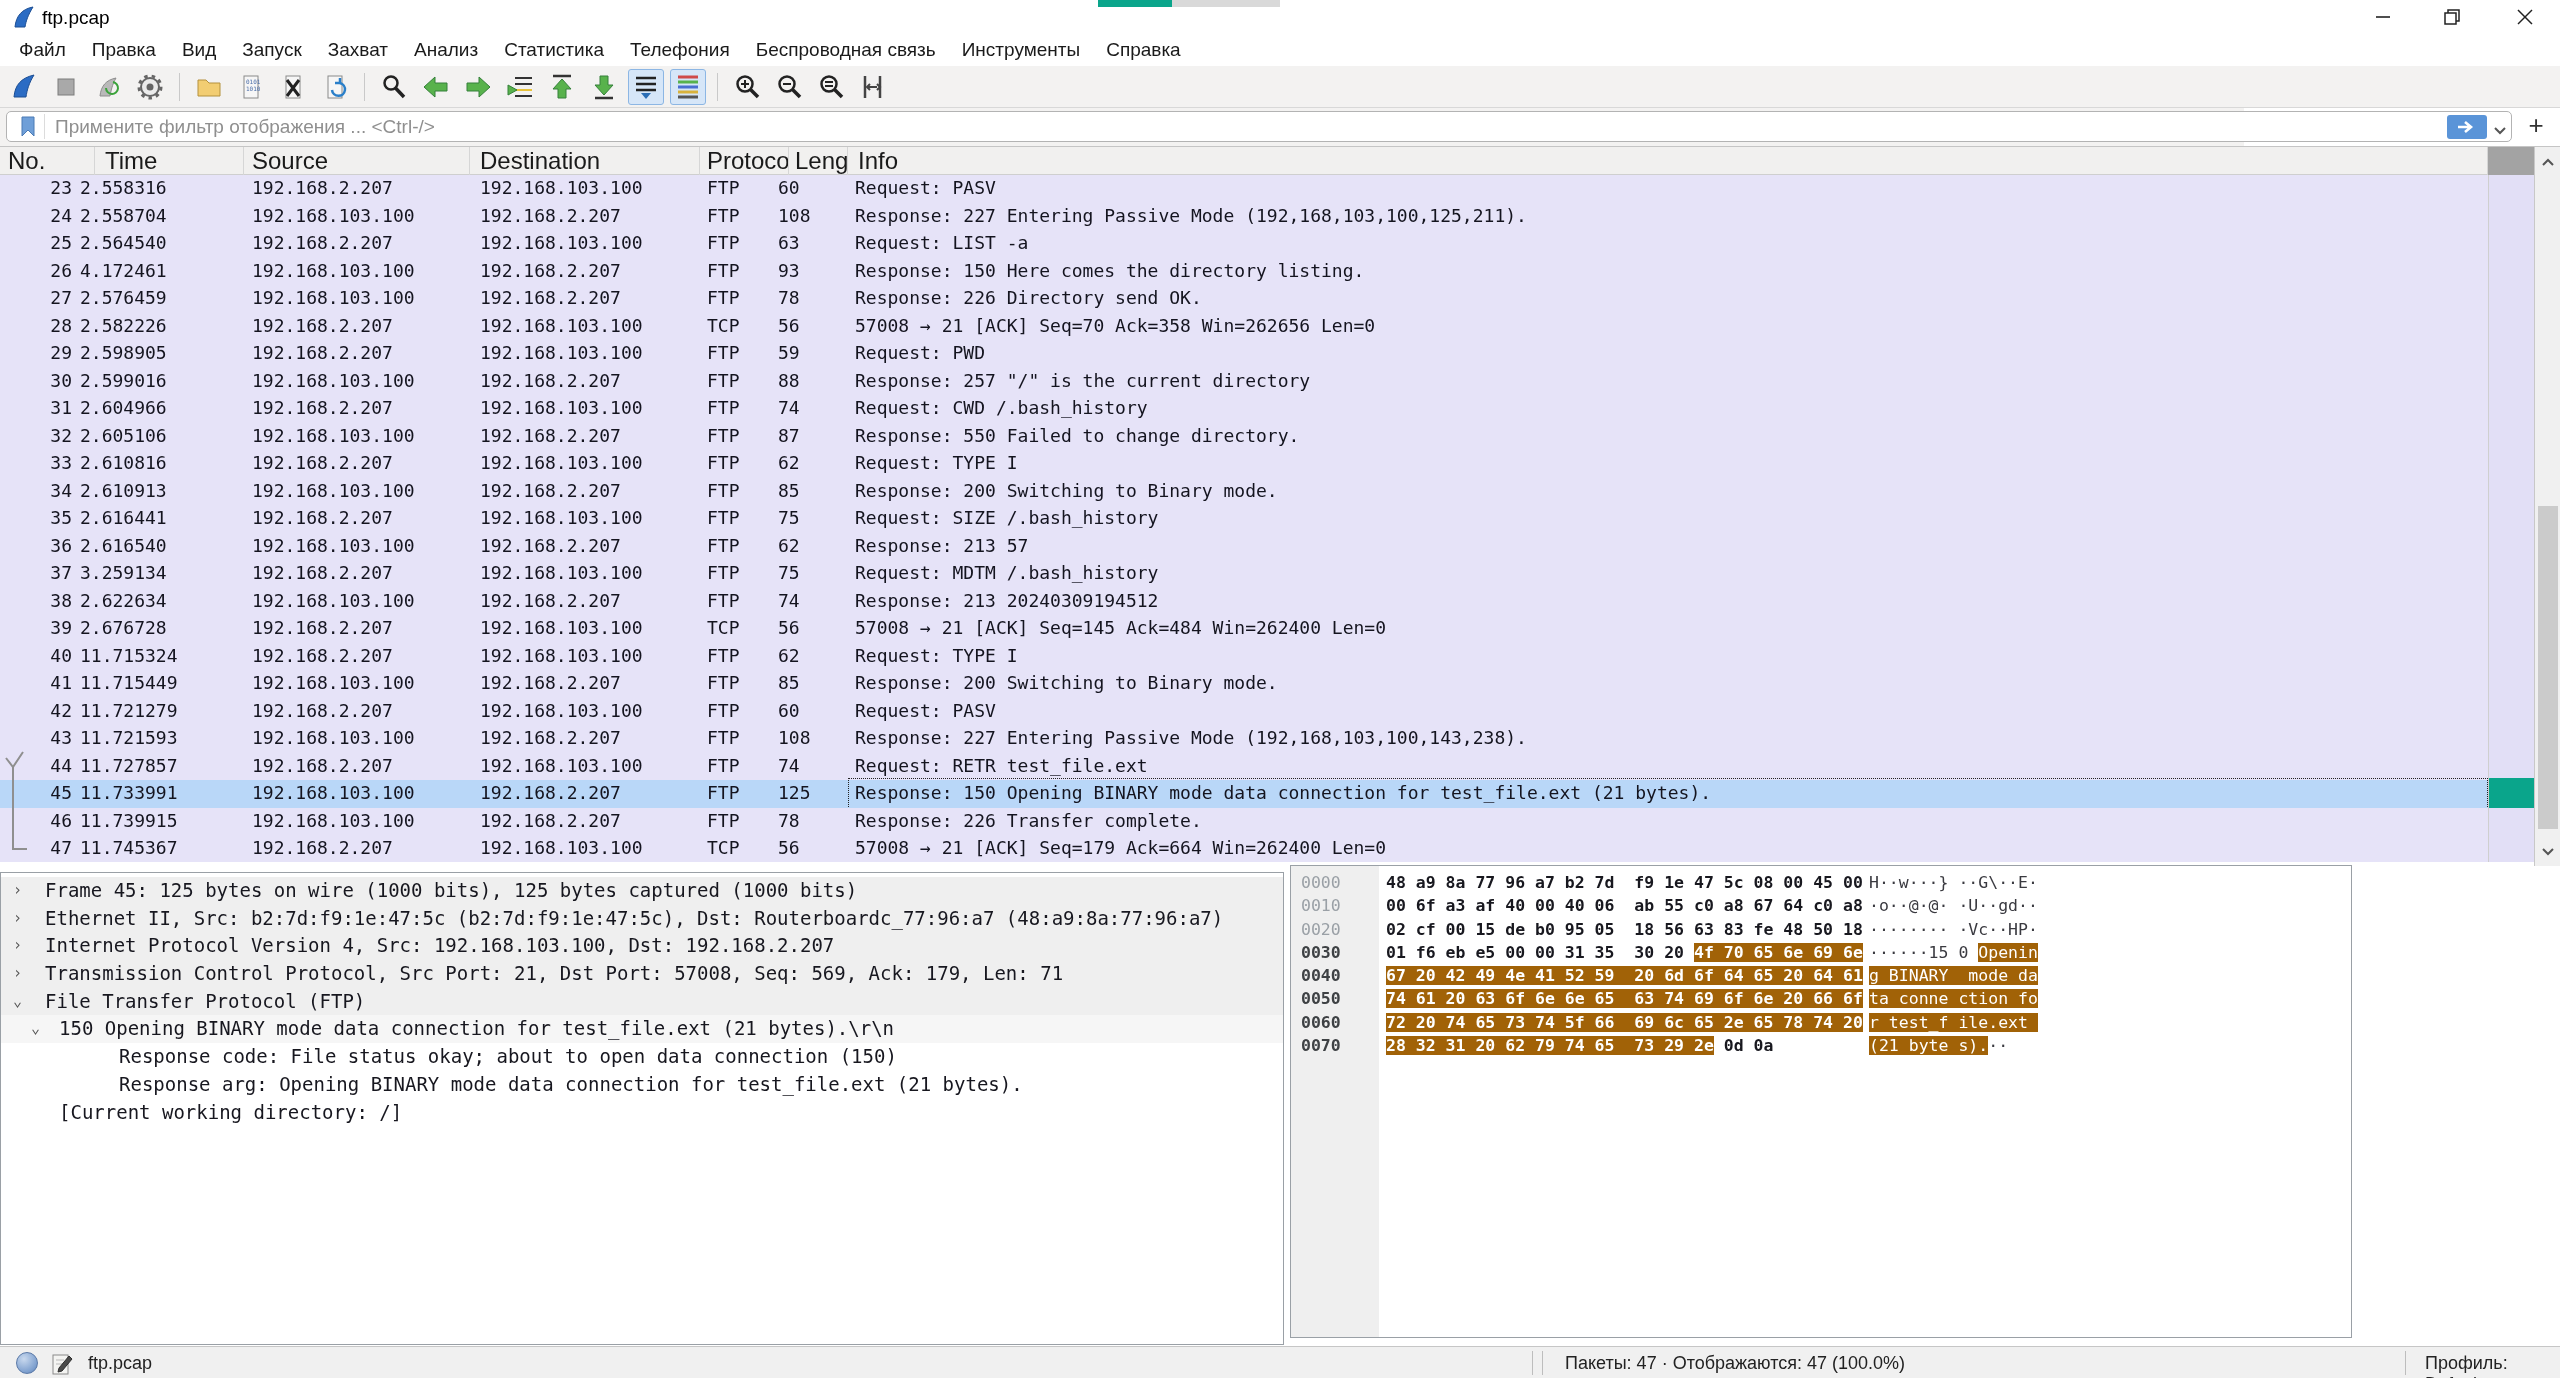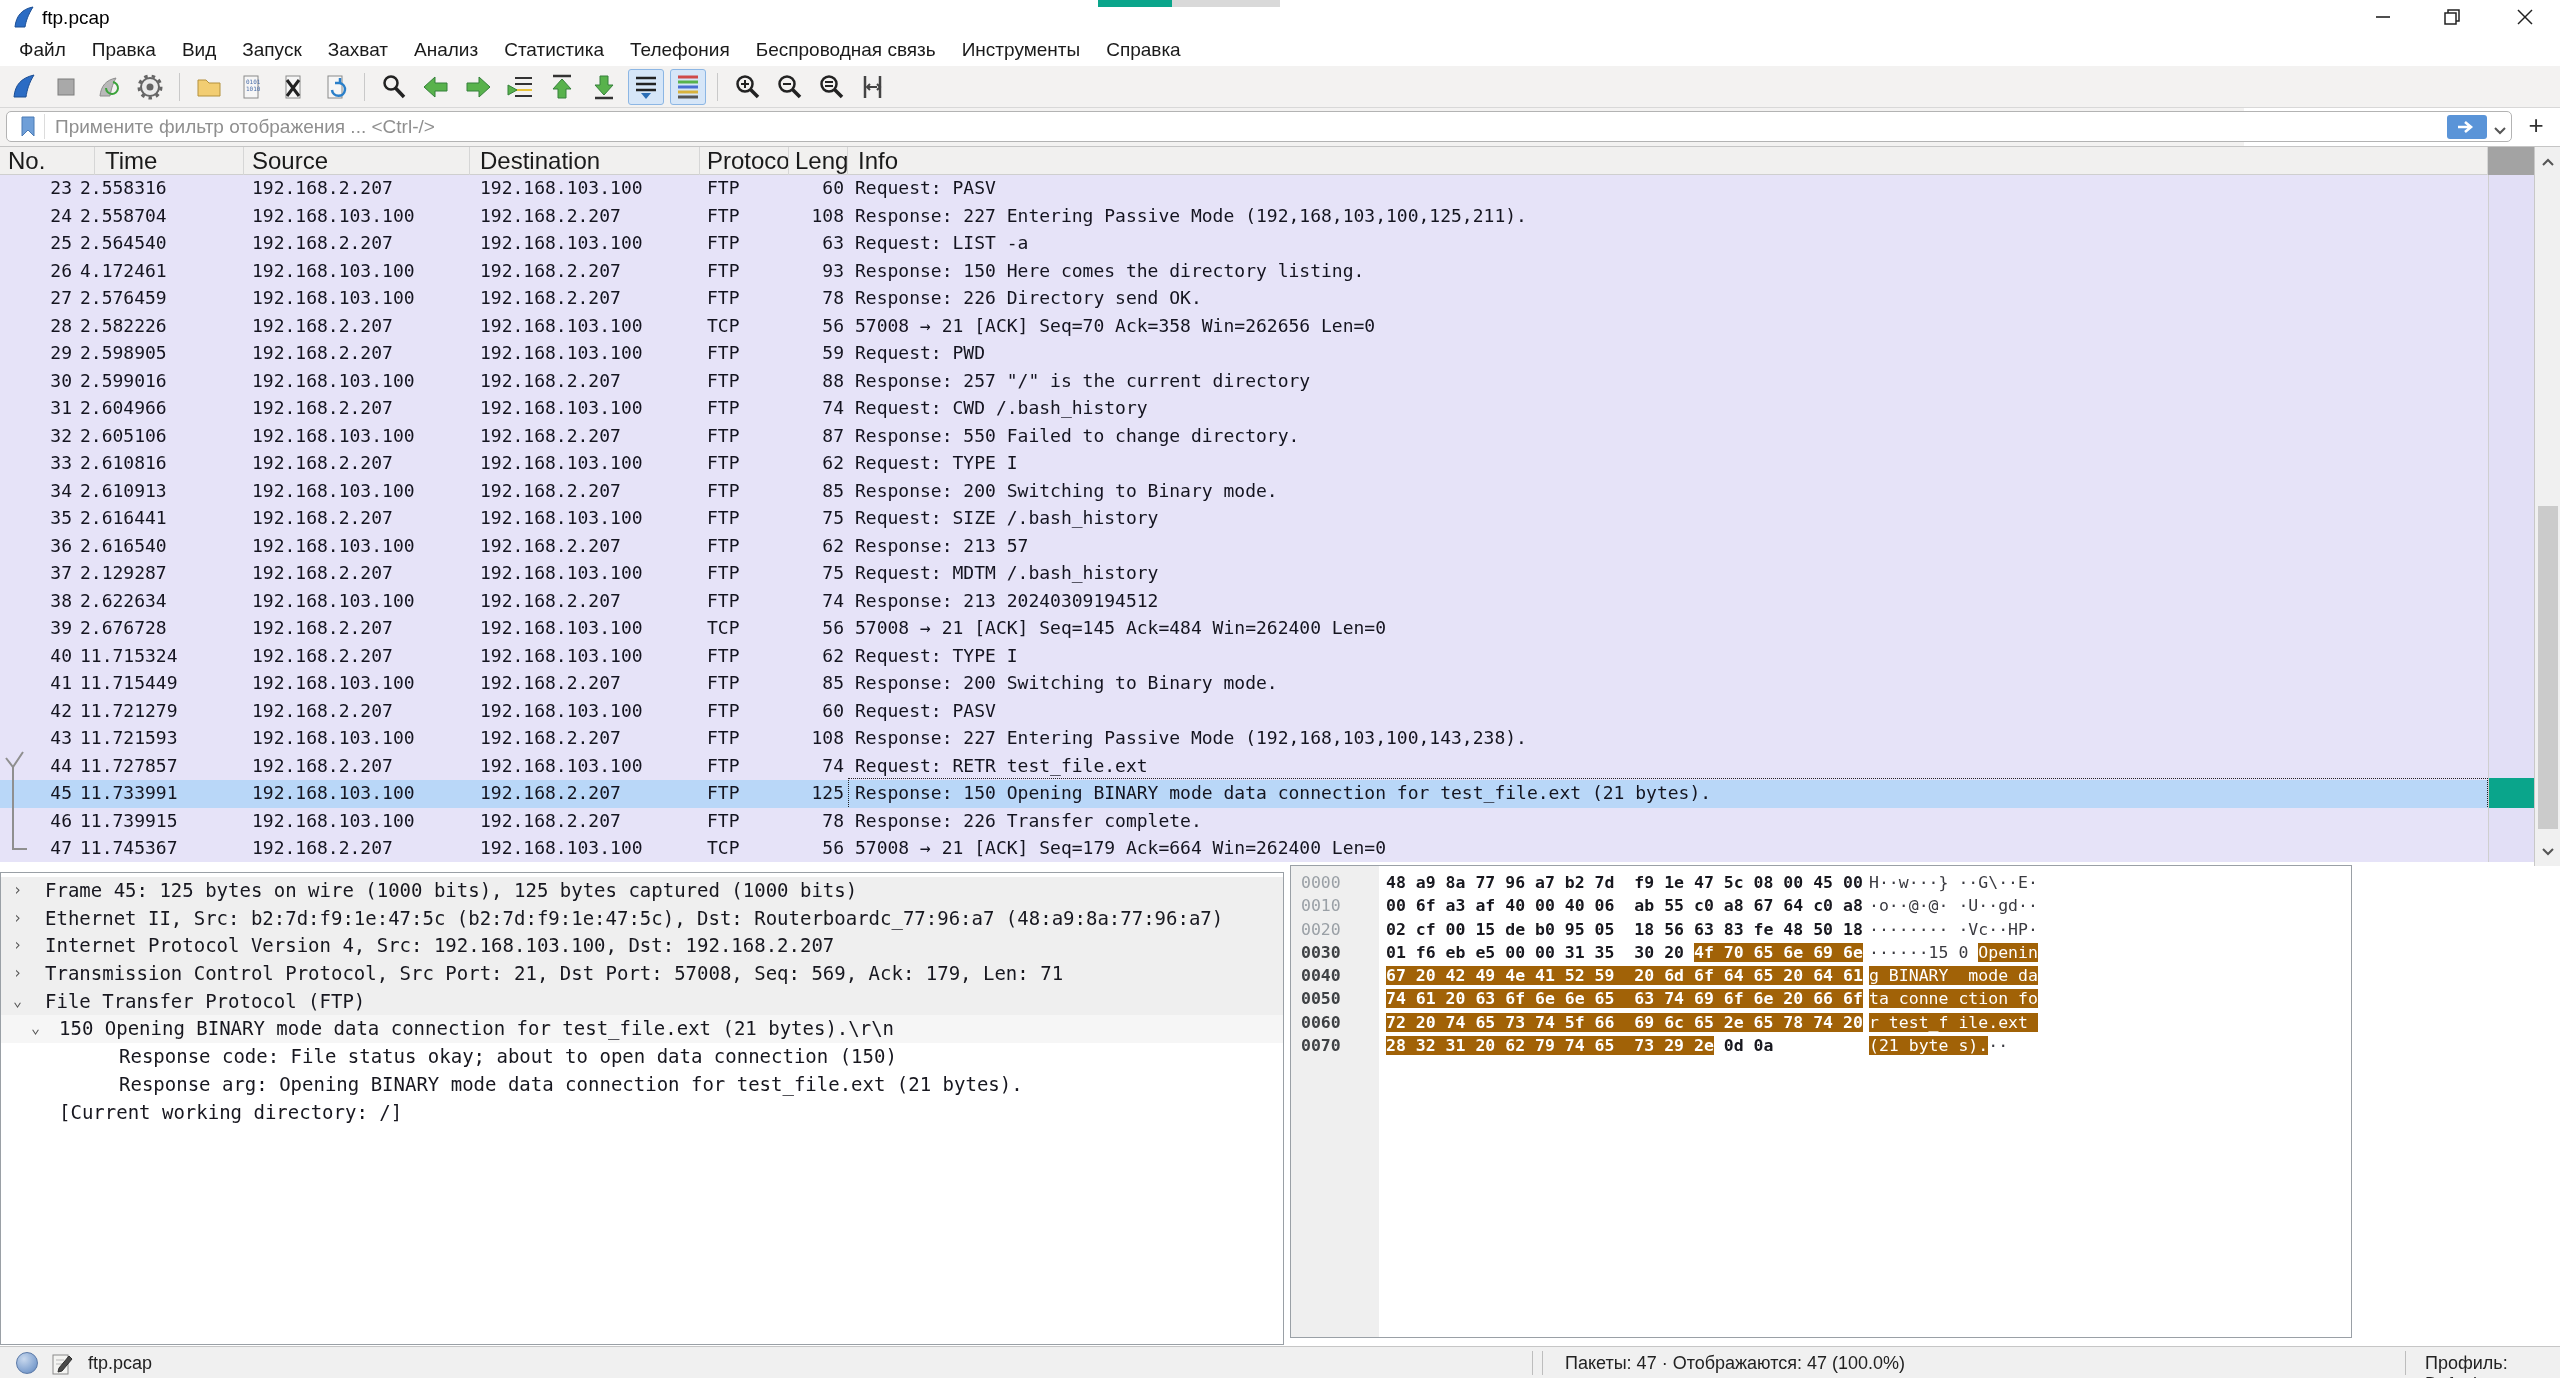--- a/index.html
+++ b/index.html
@@ -44,21 +44,21 @@
   .hcell { top:0; height:28px; line-height:27px; border-right:1px solid #d6d6d6; padding-left:9px; overflow:hidden; }
   #plrows { left:0; top:28px; width:2488px; height:687px; font-family:"DejaVu Sans Mono", monospace; font-size:18px; color:#14141f; }
   .prow { position:relative; width:2488px; height:27.5px; background:#e6e3f8; }
   .prow.selected { background:#b9d7f8; }
   .prow span { position:absolute; top:2px; white-space:pre; }
   .c-no   { left:0px;  width:72px; text-align:right; }
   .c-time { left:80px; }
   .c-src  { left:252px; }
   .c-dst  { left:480px; }
   .c-proto{ left:707px; }
-  .c-len  { left:778px; width:66px; text-align:right; }
+  .c-len  { left:778px; width:66px; }
   .c-info { left:855px; }
   .info-focus { outline:1px dotted #222; outline-offset:1px; position:absolute; left:850px; top:0; width:1636px; height:27px; }
   #conv-bracket { left:0; top:28px; width:40px; height:687px; pointer-events:none; }
   #plwhite { left:0; top:715px; width:2488px; height:4px; background:#fff; }
 
   
   #pl-minimap-corner { left:2488px; top:0; width:46px; height:28px; background:#a3a3a3; }
   #pl-minimap { left:2488px; top:28px; width:46px; height:687px; background:#e2dff6; border-left:1px solid #cfcfcf; }
   #pl-minimap-marker { left:0px; top:603px; width:46px; height:30px; background:#0aa58b; }
   #pl-scrollbar { left:2534px; top:0; width:26px; height:719px; background:#f0f0f0; border-left:1px solid #c8c8c8; }
@@ -430,21 +430,21 @@
           <span class="c-no">36</span>
           <span class="c-time">2.616540</span>
           <span class="c-src">192.168.103.100</span>
           <span class="c-dst">192.168.2.207</span>
           <span class="c-proto">FTP</span>
           <span class="c-len">62</span>
           <span class="c-info">Response: 213 57</span>
         </div>
         <div class="prow">
           <span class="c-no">37</span>
-          <span class="c-time">2.129287</span>
+          <span class="c-time">3.259134</span>
           <span class="c-src">192.168.2.207</span>
           <span class="c-dst">192.168.103.100</span>
           <span class="c-proto">FTP</span>
           <span class="c-len">75</span>
           <span class="c-info">Request: MDTM /.bash_history</span>
         </div>
         <div class="prow">
           <span class="c-no">38</span>
           <span class="c-time">2.622634</span>
           <span class="c-src">192.168.103.100</span>

